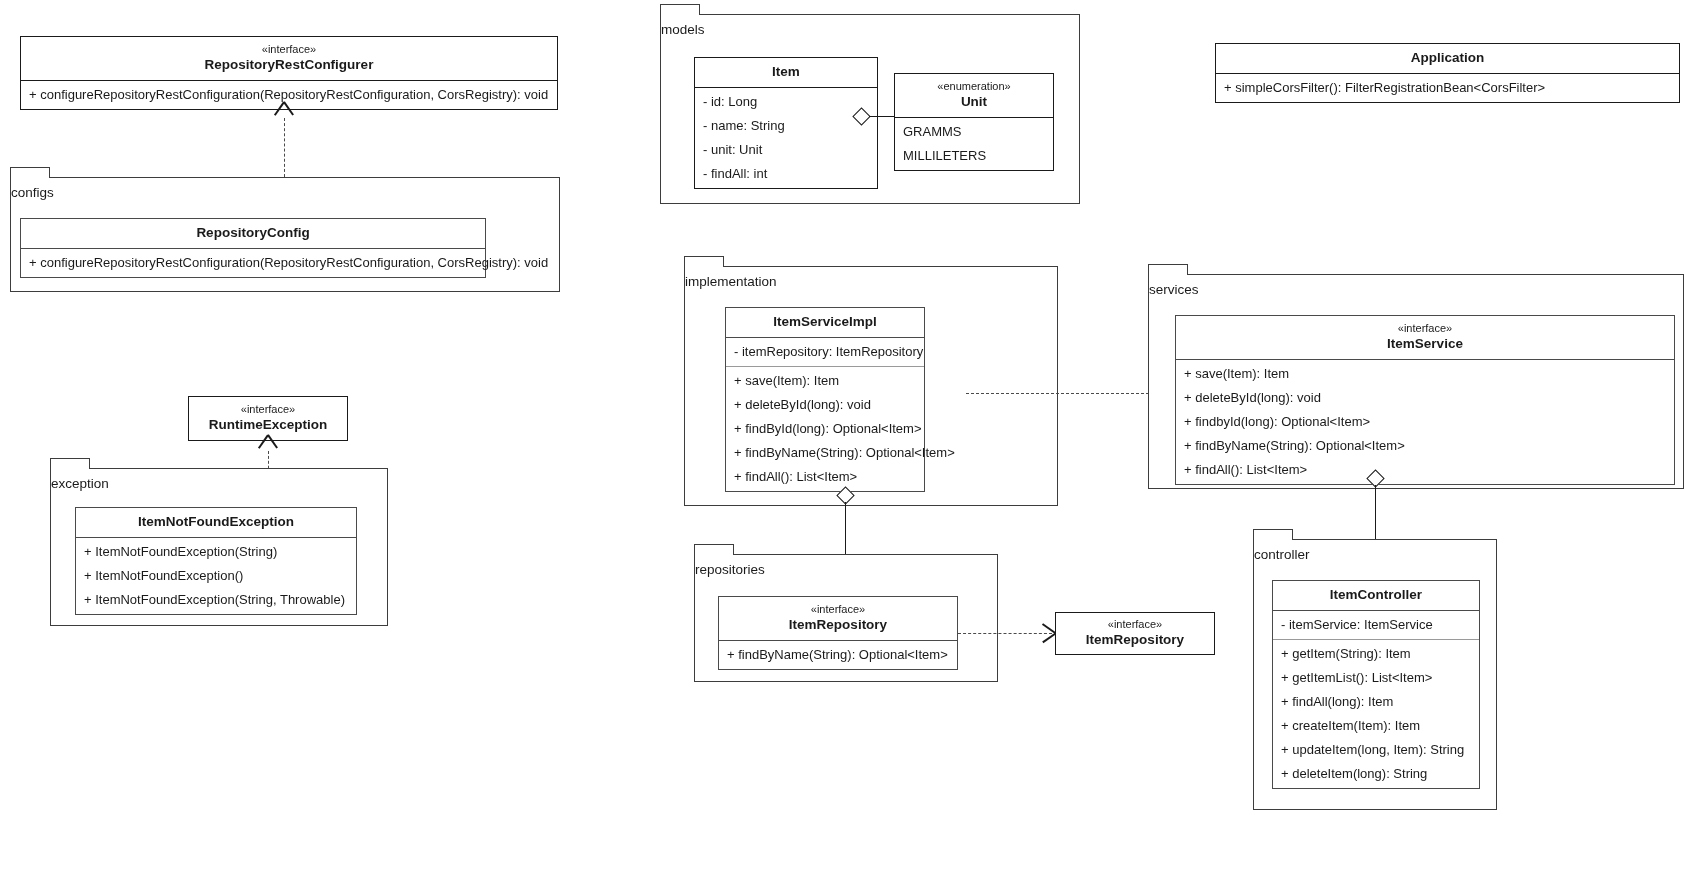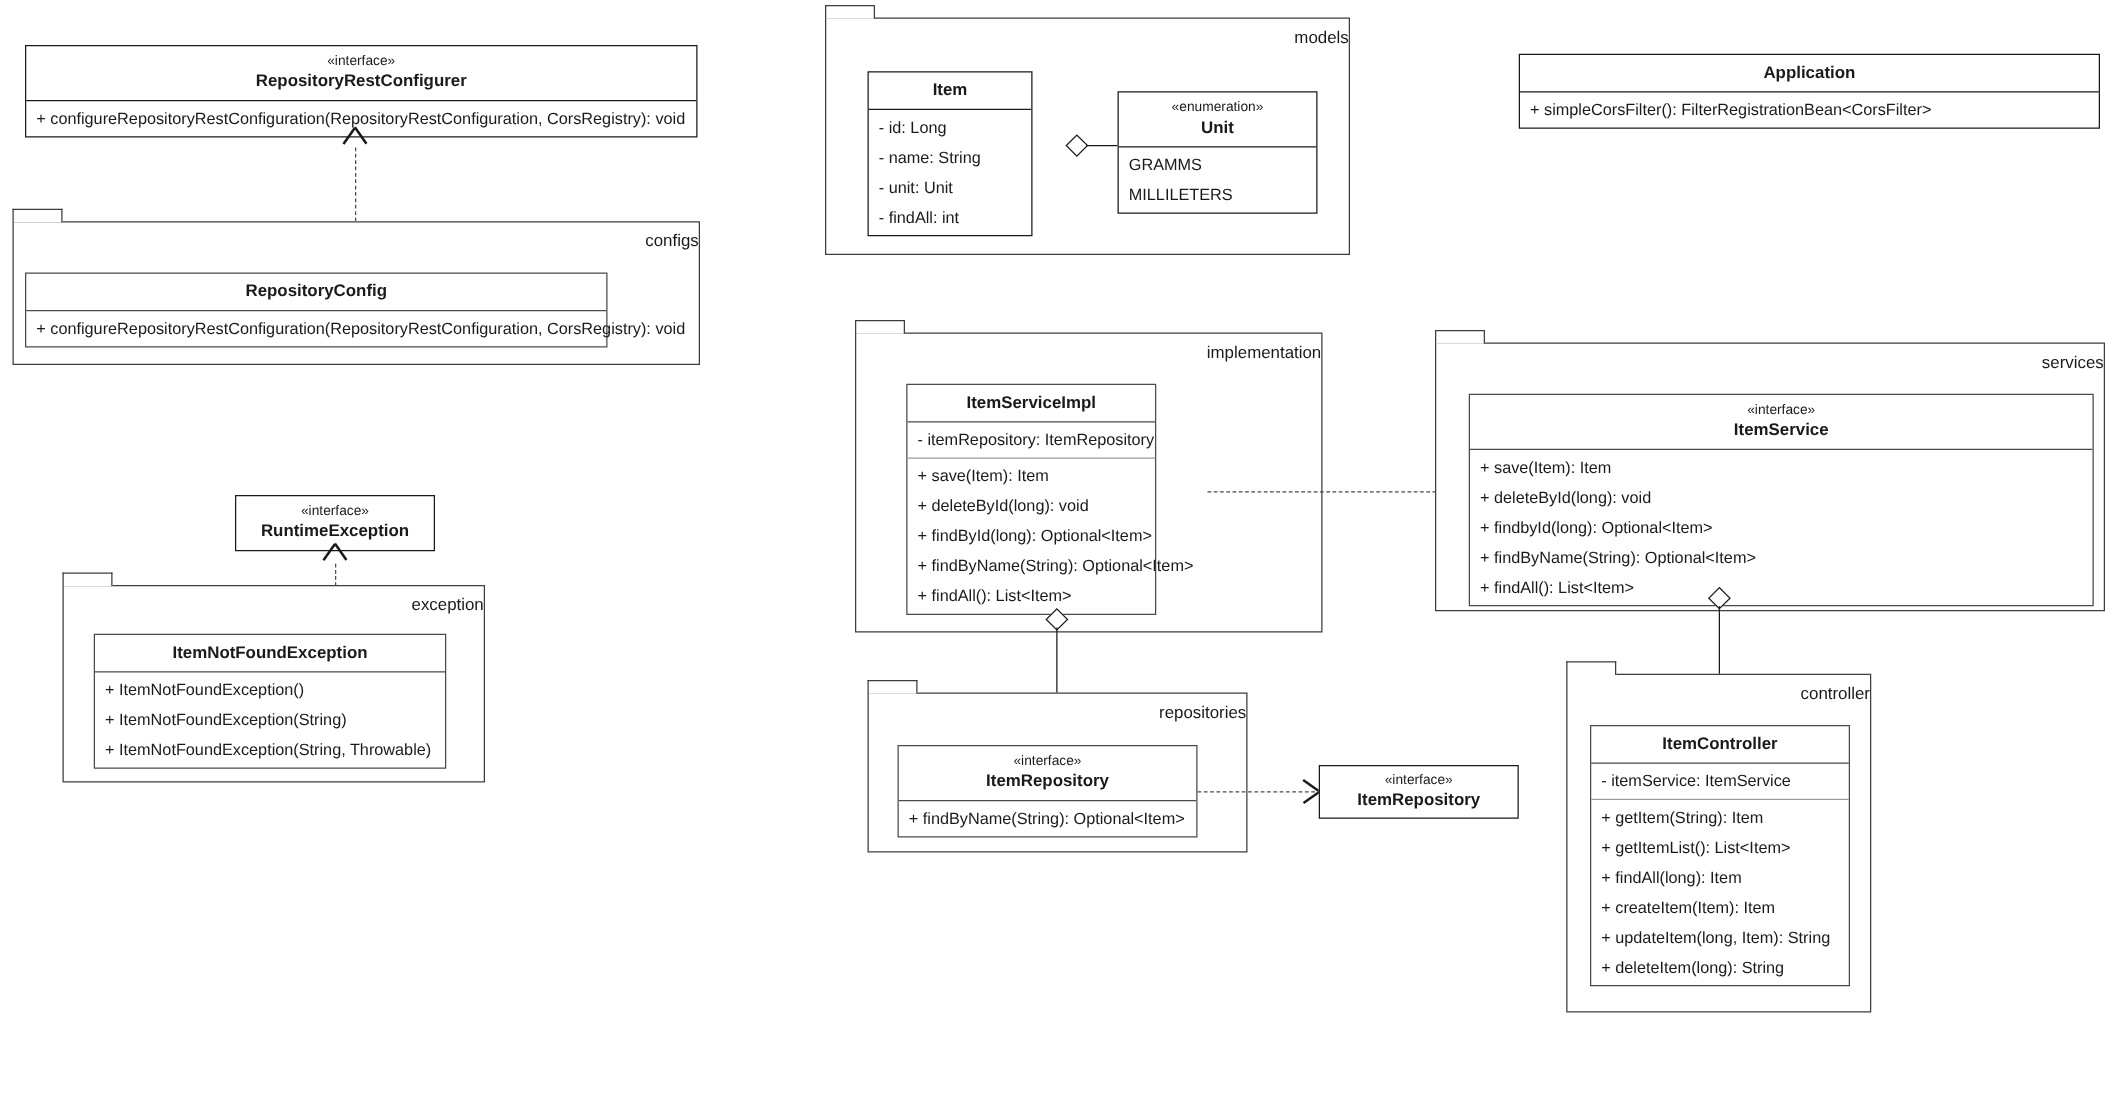--- a/index.html
+++ b/index.html
@@ -33,21 +33,21 @@
     box-sizing: border-box;
     border: 1.3px solid #3d3d3d;
     border-bottom: none;
     background: #ffffff;
   }
   .pkg-title {
     position: absolute;
     left: 0;
     right: 0;
     top: 7px;
-    text-align: right;
+    text-align: left;
     font-size: 13.5px;
     color: #1a1a1a;
   }
 
   
   .cls {
     position: absolute;
     box-sizing: border-box;
     border: 1.3px solid #4a4a4a;
     background: #ffffff;
@@ -174,21 +174,21 @@
     <div class="cls-section">
       <div class="member">+ configureRepositoryRestConfiguration(RepositoryRestConfiguration, CorsRegistry): void</div>
     </div>
   </div>
 
   <div class="pkg" style="left:660px; top:14px; width:420px; height:190px;">
     <div class="pkg-tab"></div>
     <div class="pkg-title">models</div>
   </div>
 
-  <div class="cls heavy" style="left:694px; top:57px; width:132px;">
+  <div class="cls heavy" style="left:694px; top:57px; width:184px;">
     <div class="cls-head">
       <span class="cls-name">Item</span>
     </div>
     <div class="cls-section">
       <div class="member">- id: Long</div>
       <div class="member">- name: String</div>
       <div class="member">- unit: Unit</div>
       <div class="member">- findAll: int</div>
     </div>
   </div>
@@ -231,22 +231,22 @@
 
   <div class="pkg" style="left:50px; top:468px; width:338px; height:158px;">
     <div class="pkg-tab"></div>
     <div class="pkg-title">exception</div>
   </div>
   <div class="cls" style="left:75px; top:507px; width:282px;">
     <div class="cls-head">
       <span class="cls-name">ItemNotFoundException</span>
     </div>
     <div class="cls-section">
+      <div class="member">+ ItemNotFoundException(String)</div>
       <div class="member">+ ItemNotFoundException()</div>
-      <div class="member">+ ItemNotFoundException(String)</div>
       <div class="member">+ ItemNotFoundException(String, Throwable)</div>
     </div>
   </div>
 
   <div class="pkg" style="left:684px; top:266px; width:374px; height:240px;">
     <div class="pkg-tab"></div>
     <div class="pkg-title">implementation</div>
   </div>
   <div class="cls" style="left:725px; top:307px; width:200px;">
     <div class="cls-head">

